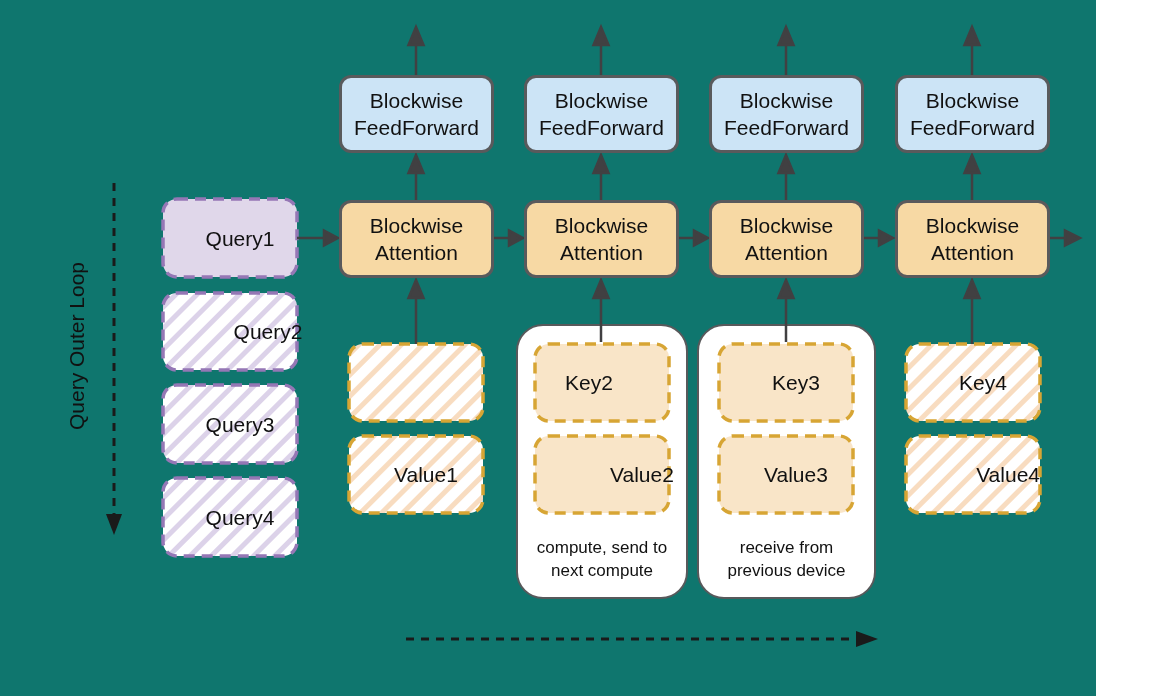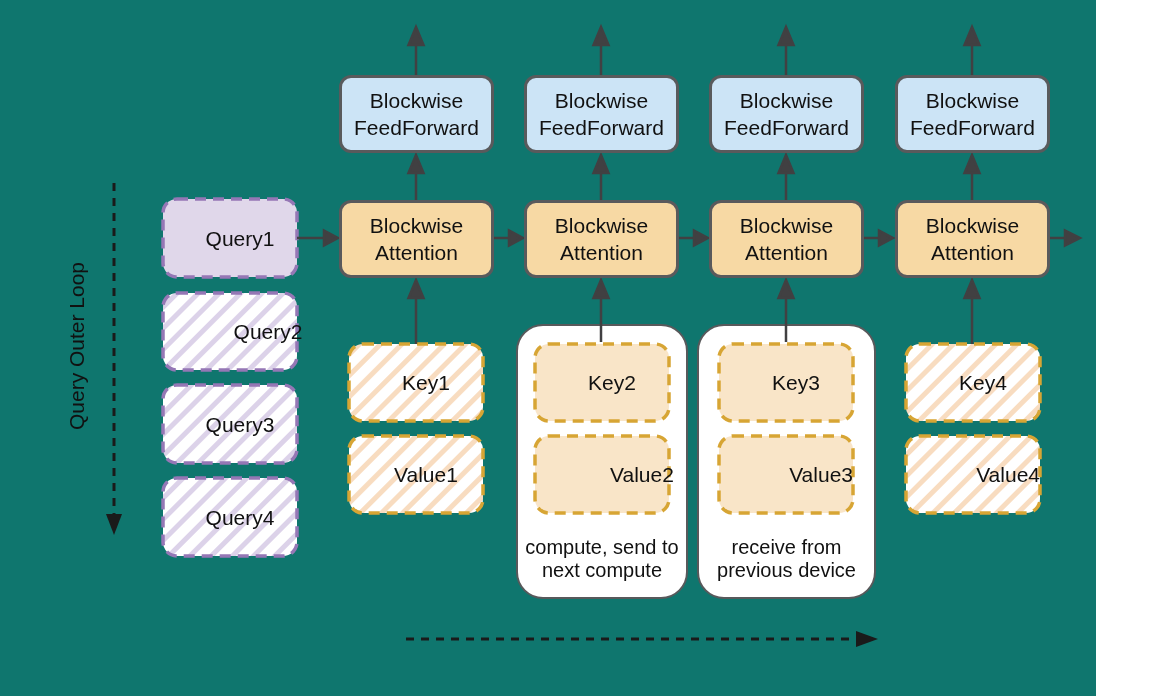--- a/index.html
+++ b/index.html
@@ -11,21 +11,21 @@
   .box{
     position:absolute;box-sizing:border-box;z-index:3;
     display:flex;flex-direction:column;align-items:center;justify-content:center;
     text-align:center;font-size:21px;line-height:27px;
   }
   .solidbox{border:3px solid #595a5c;border-radius:12px;}
   .ff{background:#cce4f6;}
   .attn{background:#f7d9a4;}
   .overlay{background:transparent;z-index:3;padding-left:20px;}
   .caption{
-    position:absolute;z-index:3;text-align:center;font-size:20px;line-height:23px;
+    position:absolute;z-index:3;text-align:center;font-size:17px;line-height:23px;
   }
   .loop-label{position:absolute;z-index:3;font-size:21px;text-align:center;}
   .rot{transform:rotate(-90deg);transform-origin:50% 50%;}
 </style>
 </head>
 <body>
 
 <div id="canvas">
 
   <svg id="shapes" width="1154" height="696" viewBox="0 0 1154 696">
@@ -209,36 +209,33 @@
   <div class="box overlay" style="left:163px;top:293px;width:134px;height:77px;margin-left:28px;">
     <span>Query2</span>
   </div>
   <div class="box overlay" style="left:163px;top:385px;width:134px;height:78px;">
     <span>Query3</span>
   </div>
   <div class="box overlay" style="left:163px;top:478px;width:134px;height:78px;">
     <span>Query4</span>
   </div>
 
-  <div class="box overlay" style="left:349px;top:344px;width:134px;height:77px;">
-    <span>Key1</span>
-  </div>
   <div class="box overlay" style="left:349px;top:436px;width:134px;height:77px;">
     <span>Value1</span>
   </div>
-  <div class="box overlay" style="left:535px;top:344px;width:134px;height:77px;">
+  <div class="box overlay" style="left:512px;top:344px;width:134px;height:77px;">
     <span>Key2</span>
   </div>
   <div class="box overlay" style="left:565px;top:436px;width:134px;height:77px;text-align:right;">
     <span>Value2</span>
   </div>
   <div class="box overlay" style="left:719px;top:344px;width:134px;height:77px;justify-content:center;">
     <span>Key3</span>
   </div>
-  <div class="box overlay" style="left:719px;top:436px;width:134px;height:77px;align-items:flex-end;">
+  <div class="box overlay" style="left:719px;top:436px;width:134px;height:77px;">
     <span>Value3</span>
   </div>
   <div class="box overlay" style="left:906px;top:344px;width:134px;height:77px;">
     <span>Key4</span>
   </div>
   <div class="box overlay" style="left:906px;top:436px;width:134px;height:77px;align-items:flex-end;">
     <span>Value4</span>
   </div>
 
   <div class="caption" style="left:515px;top:536px;width:174px;">

